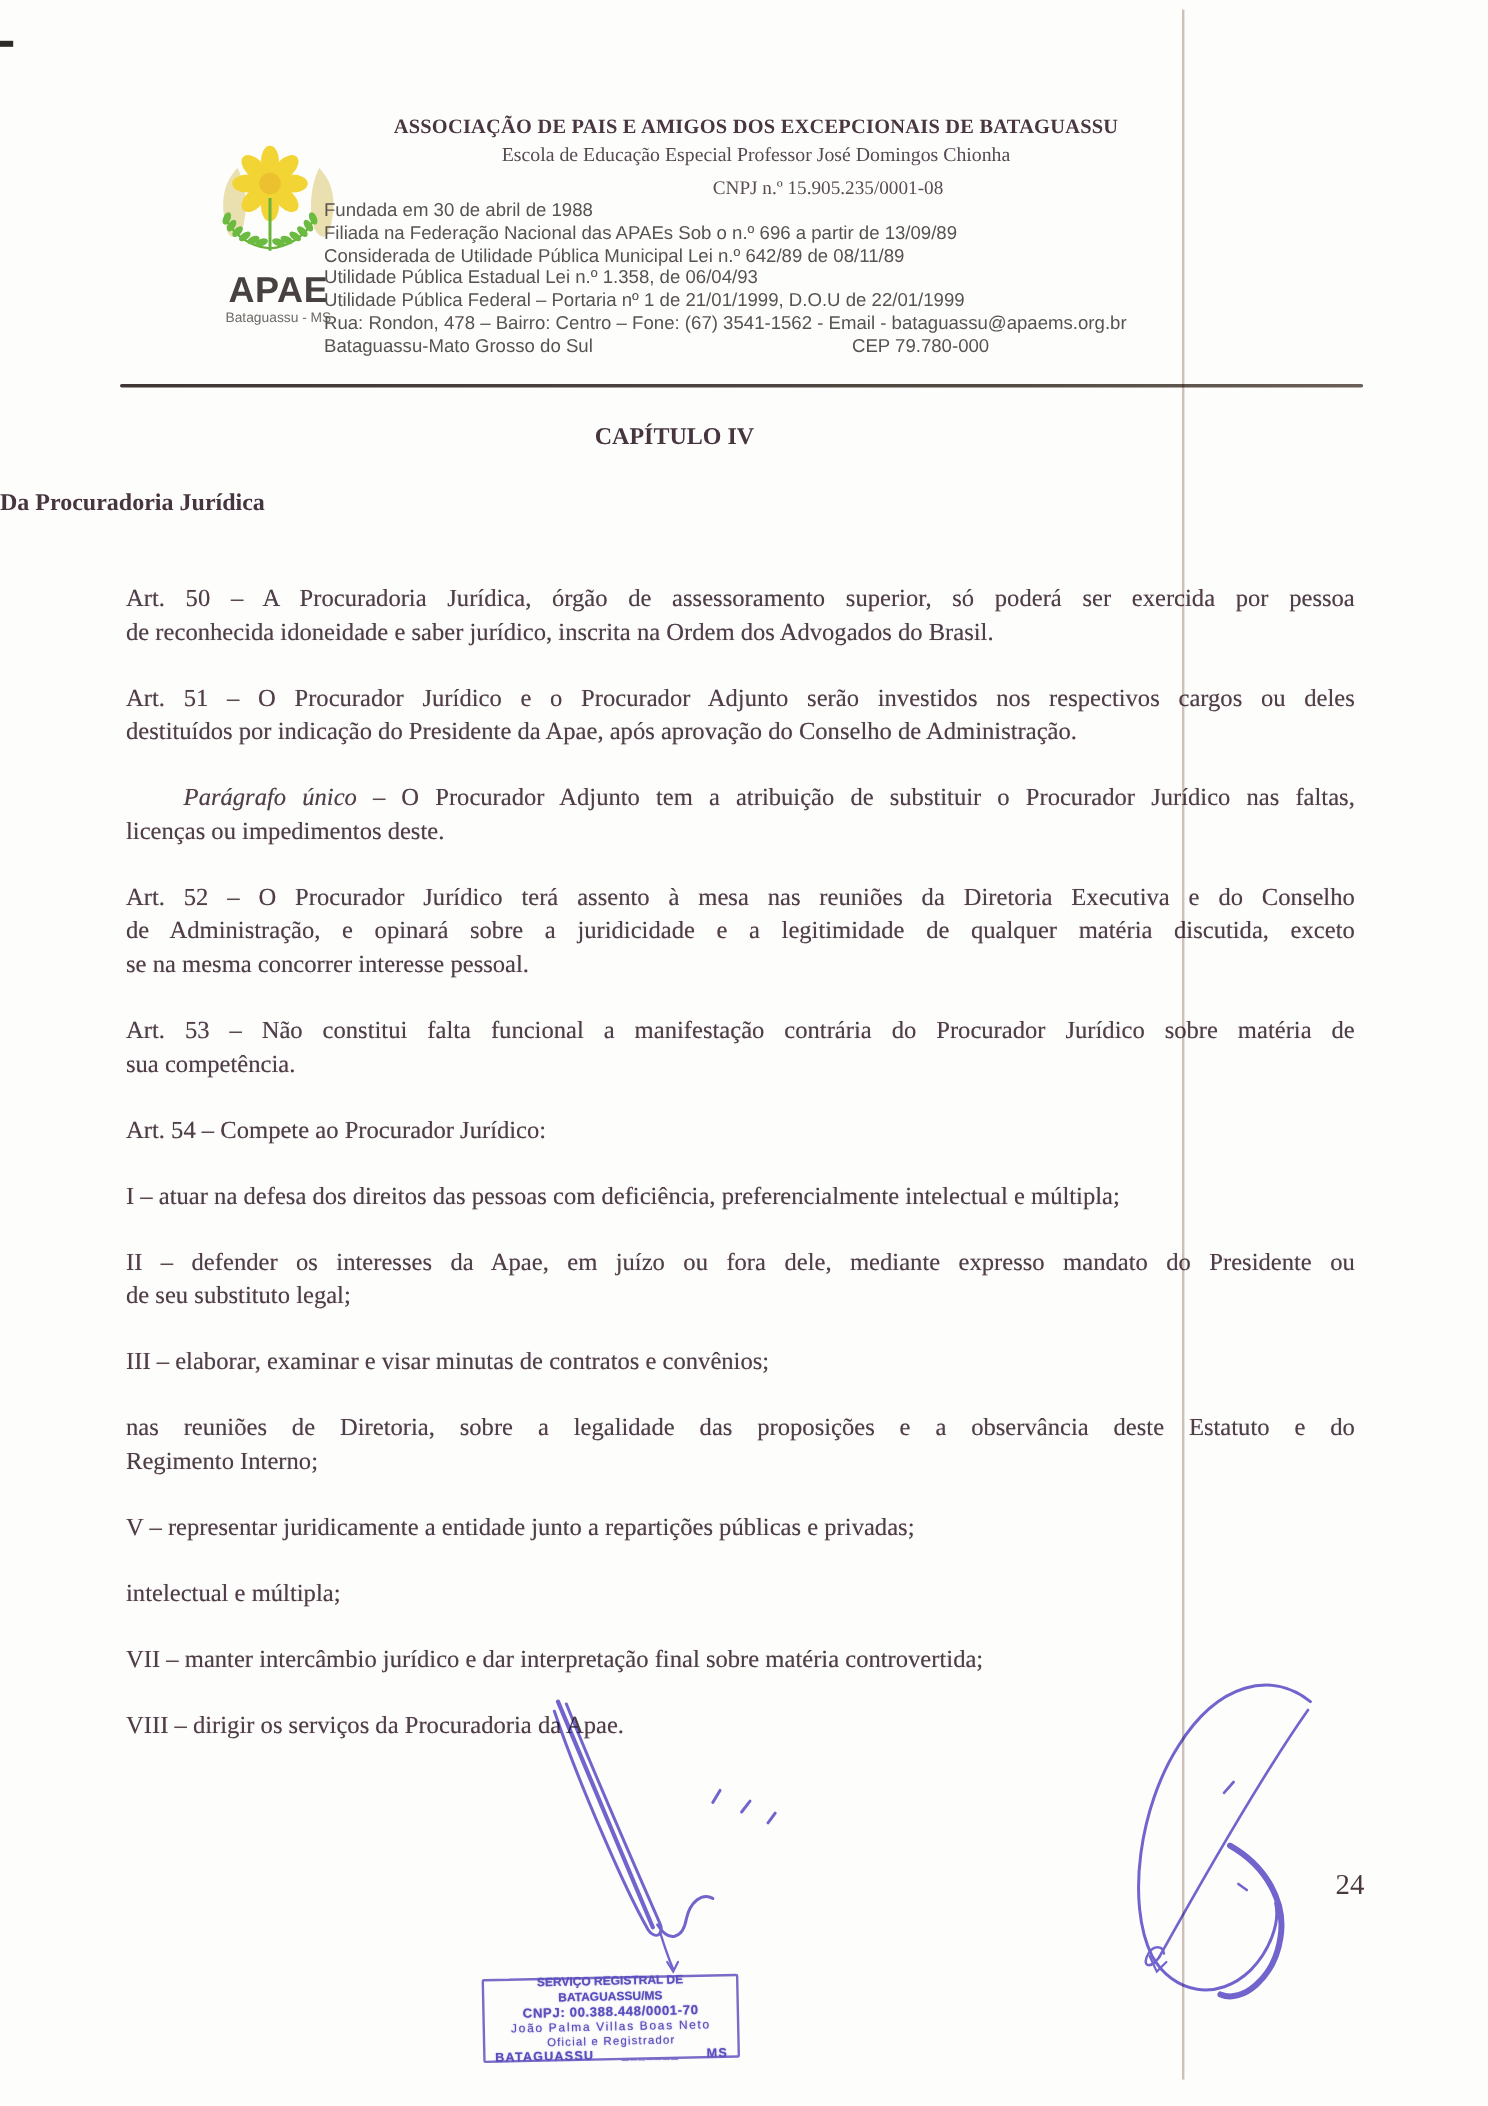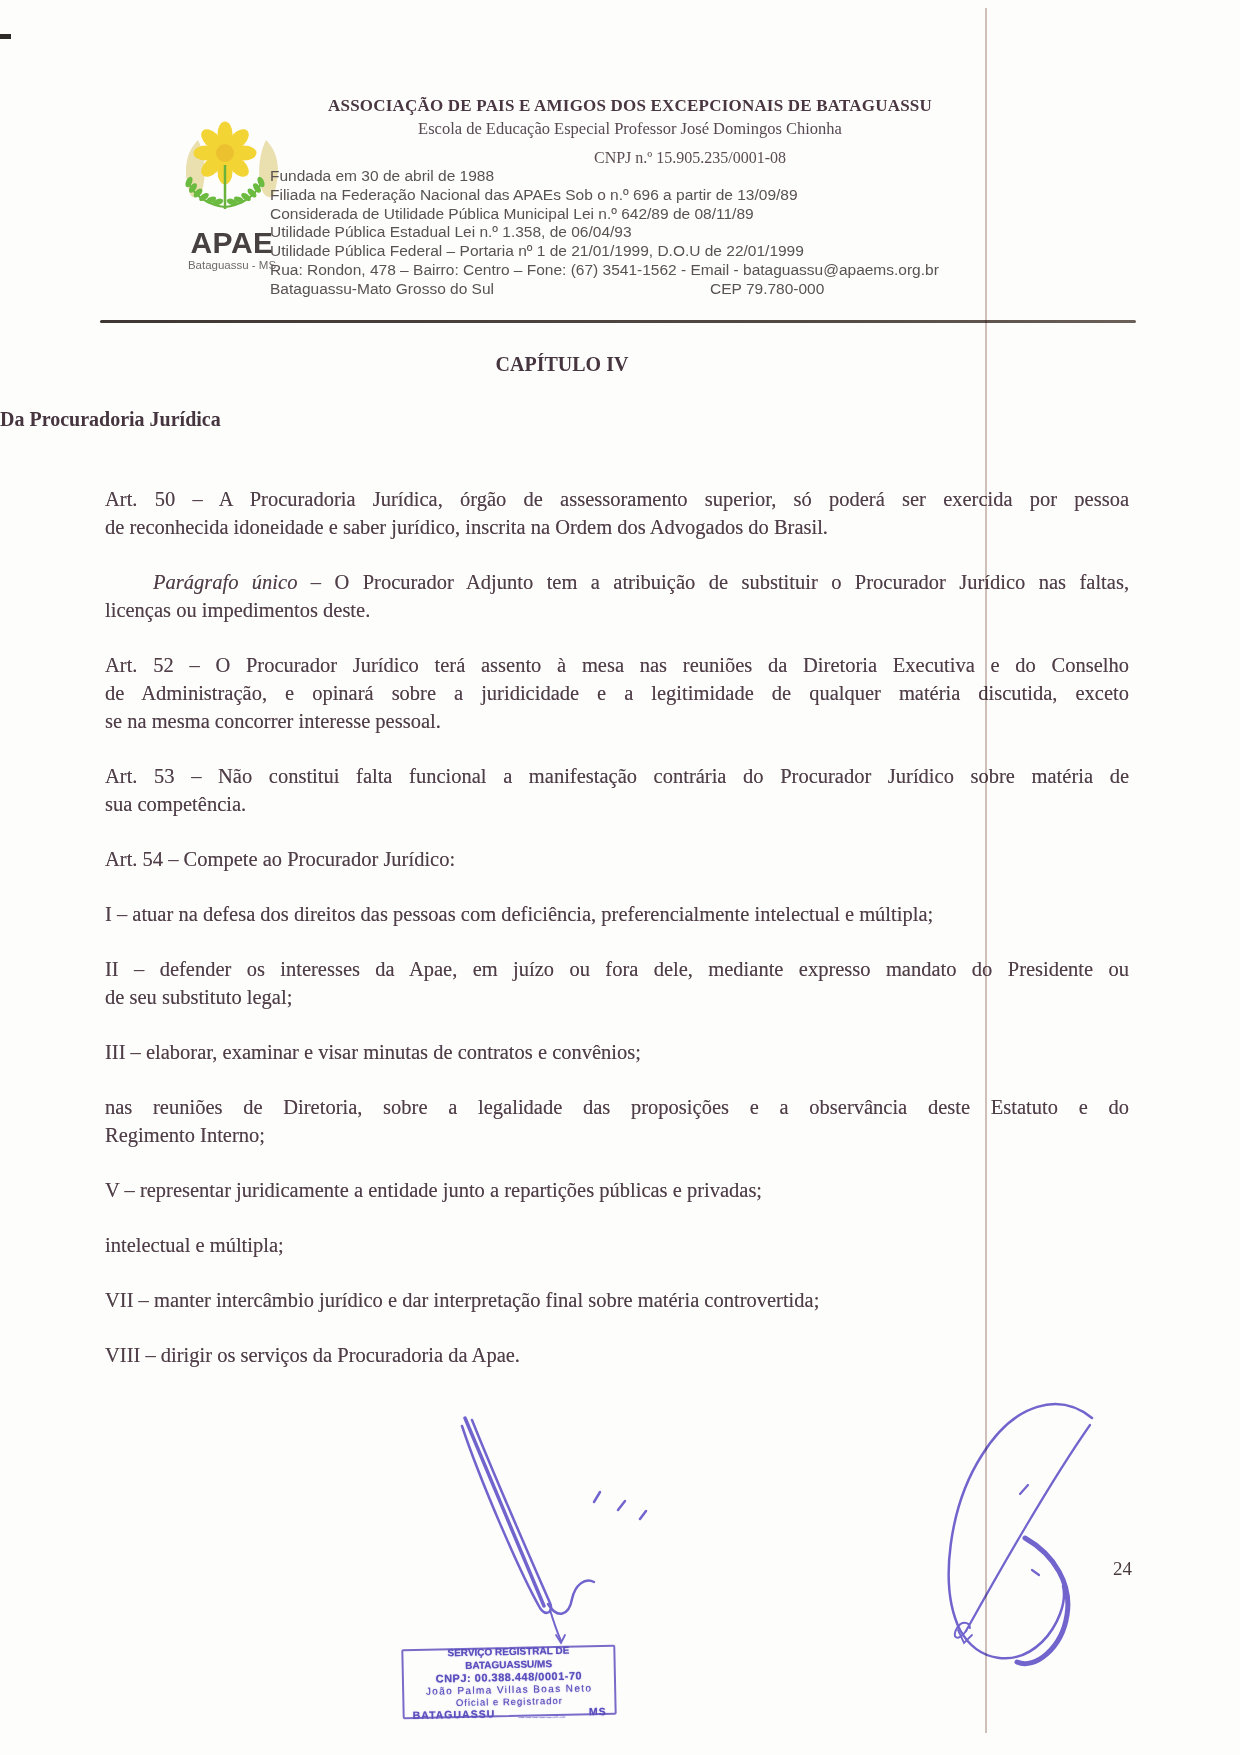--- a/index.html
+++ b/index.html
@@ -53,21 +53,21 @@
     font-family:"Liberation Sans","DejaVu Sans",sans-serif;text-align:center;
     text-shadow:0 0 1.2px rgba(91,79,192,.75);display:flex;flex-direction:column;
     justify-content:center;padding:2px 4px;box-sizing:border-box;}
   .stamp-l1{font-size:10px;font-weight:bold;line-height:13px;}
   .stamp-l2{font-size:11px;font-weight:bold;letter-spacing:.5px;line-height:13px;}
   .stamp-l3{font-size:10px;letter-spacing:1.4px;line-height:12px;}
   .stamp-l4{font-size:9.5px;letter-spacing:1px;line-height:11px;}
   .stamp-l5{font-size:10.5px;font-weight:bold;letter-spacing:1px;line-height:13px;
     display:flex;justify-content:space-between;padding:0 4px;}
   
-  .page-number{position:absolute;left:1113px;top:1558px;font-size:19px;color:#48393f;}
+  .page-number{position:absolute;left:1113px;top:1558px;font-size:24px;color:#48393f;}
 </style>
 </head>
 <body>
 
 <div class="page">
 
   <div class="scan-speck"></div>
   <div class="scan-line"></div>
 
   <div class="logo">
@@ -148,20 +148,24 @@
 
   <div class="chapter-title">CAPÍTULO IV</div>
   <div class="chapter-subtitle">Da Procuradoria Jurídica</div>
 
   <div class="bodytext">
     <p class="par">
       <span class="bl" style="display:block">Art. 50 – A Procuradoria Jurídica, órgão de assessoramento superior, só poderá ser exercida por pessoa</span>
       <span class="bl last" style="display:block">de reconhecida idoneidade e saber jurídico, inscrita na Ordem dos Advogados do Brasil.</span>
     </p>
     <p class="par">
+      <span class="bl" style="display:block">Art. 51 – O Procurador Jurídico e o Procurador Adjunto serão investidos nos respectivos cargos ou deles</span>
+      <span class="bl last" style="display:block">destituídos por indicação do Presidente da Apae, após aprovação do Conselho de Administração.</span>
+    </p>
+    <p class="par">
       <span class="bl" style="display:block"><i class="lead">Parágrafo único</i><span> – O Procurador Adjunto tem a atribuição de substituir o Procurador Jurídico nas faltas,</span></span>
       <span class="bl last" style="display:block">licenças ou impedimentos deste.</span>
     </p>
     <p class="par">
       <span class="bl" style="display:block">Art. 52 – O Procurador Jurídico terá assento à mesa nas reuniões da Diretoria Executiva e do Conselho</span>
       <span class="bl" style="display:block">de Administração, e opinará sobre a juridicidade e a legitimidade de qualquer matéria discutida, exceto</span>
       <span class="bl last" style="display:block">se na mesma concorrer interesse pessoal.</span>
     </p>
     <p class="par">
       <span class="bl" style="display:block">Art. 53 – Não constitui falta funcional a manifestação contrária do Procurador Jurídico sobre matéria de</span>

